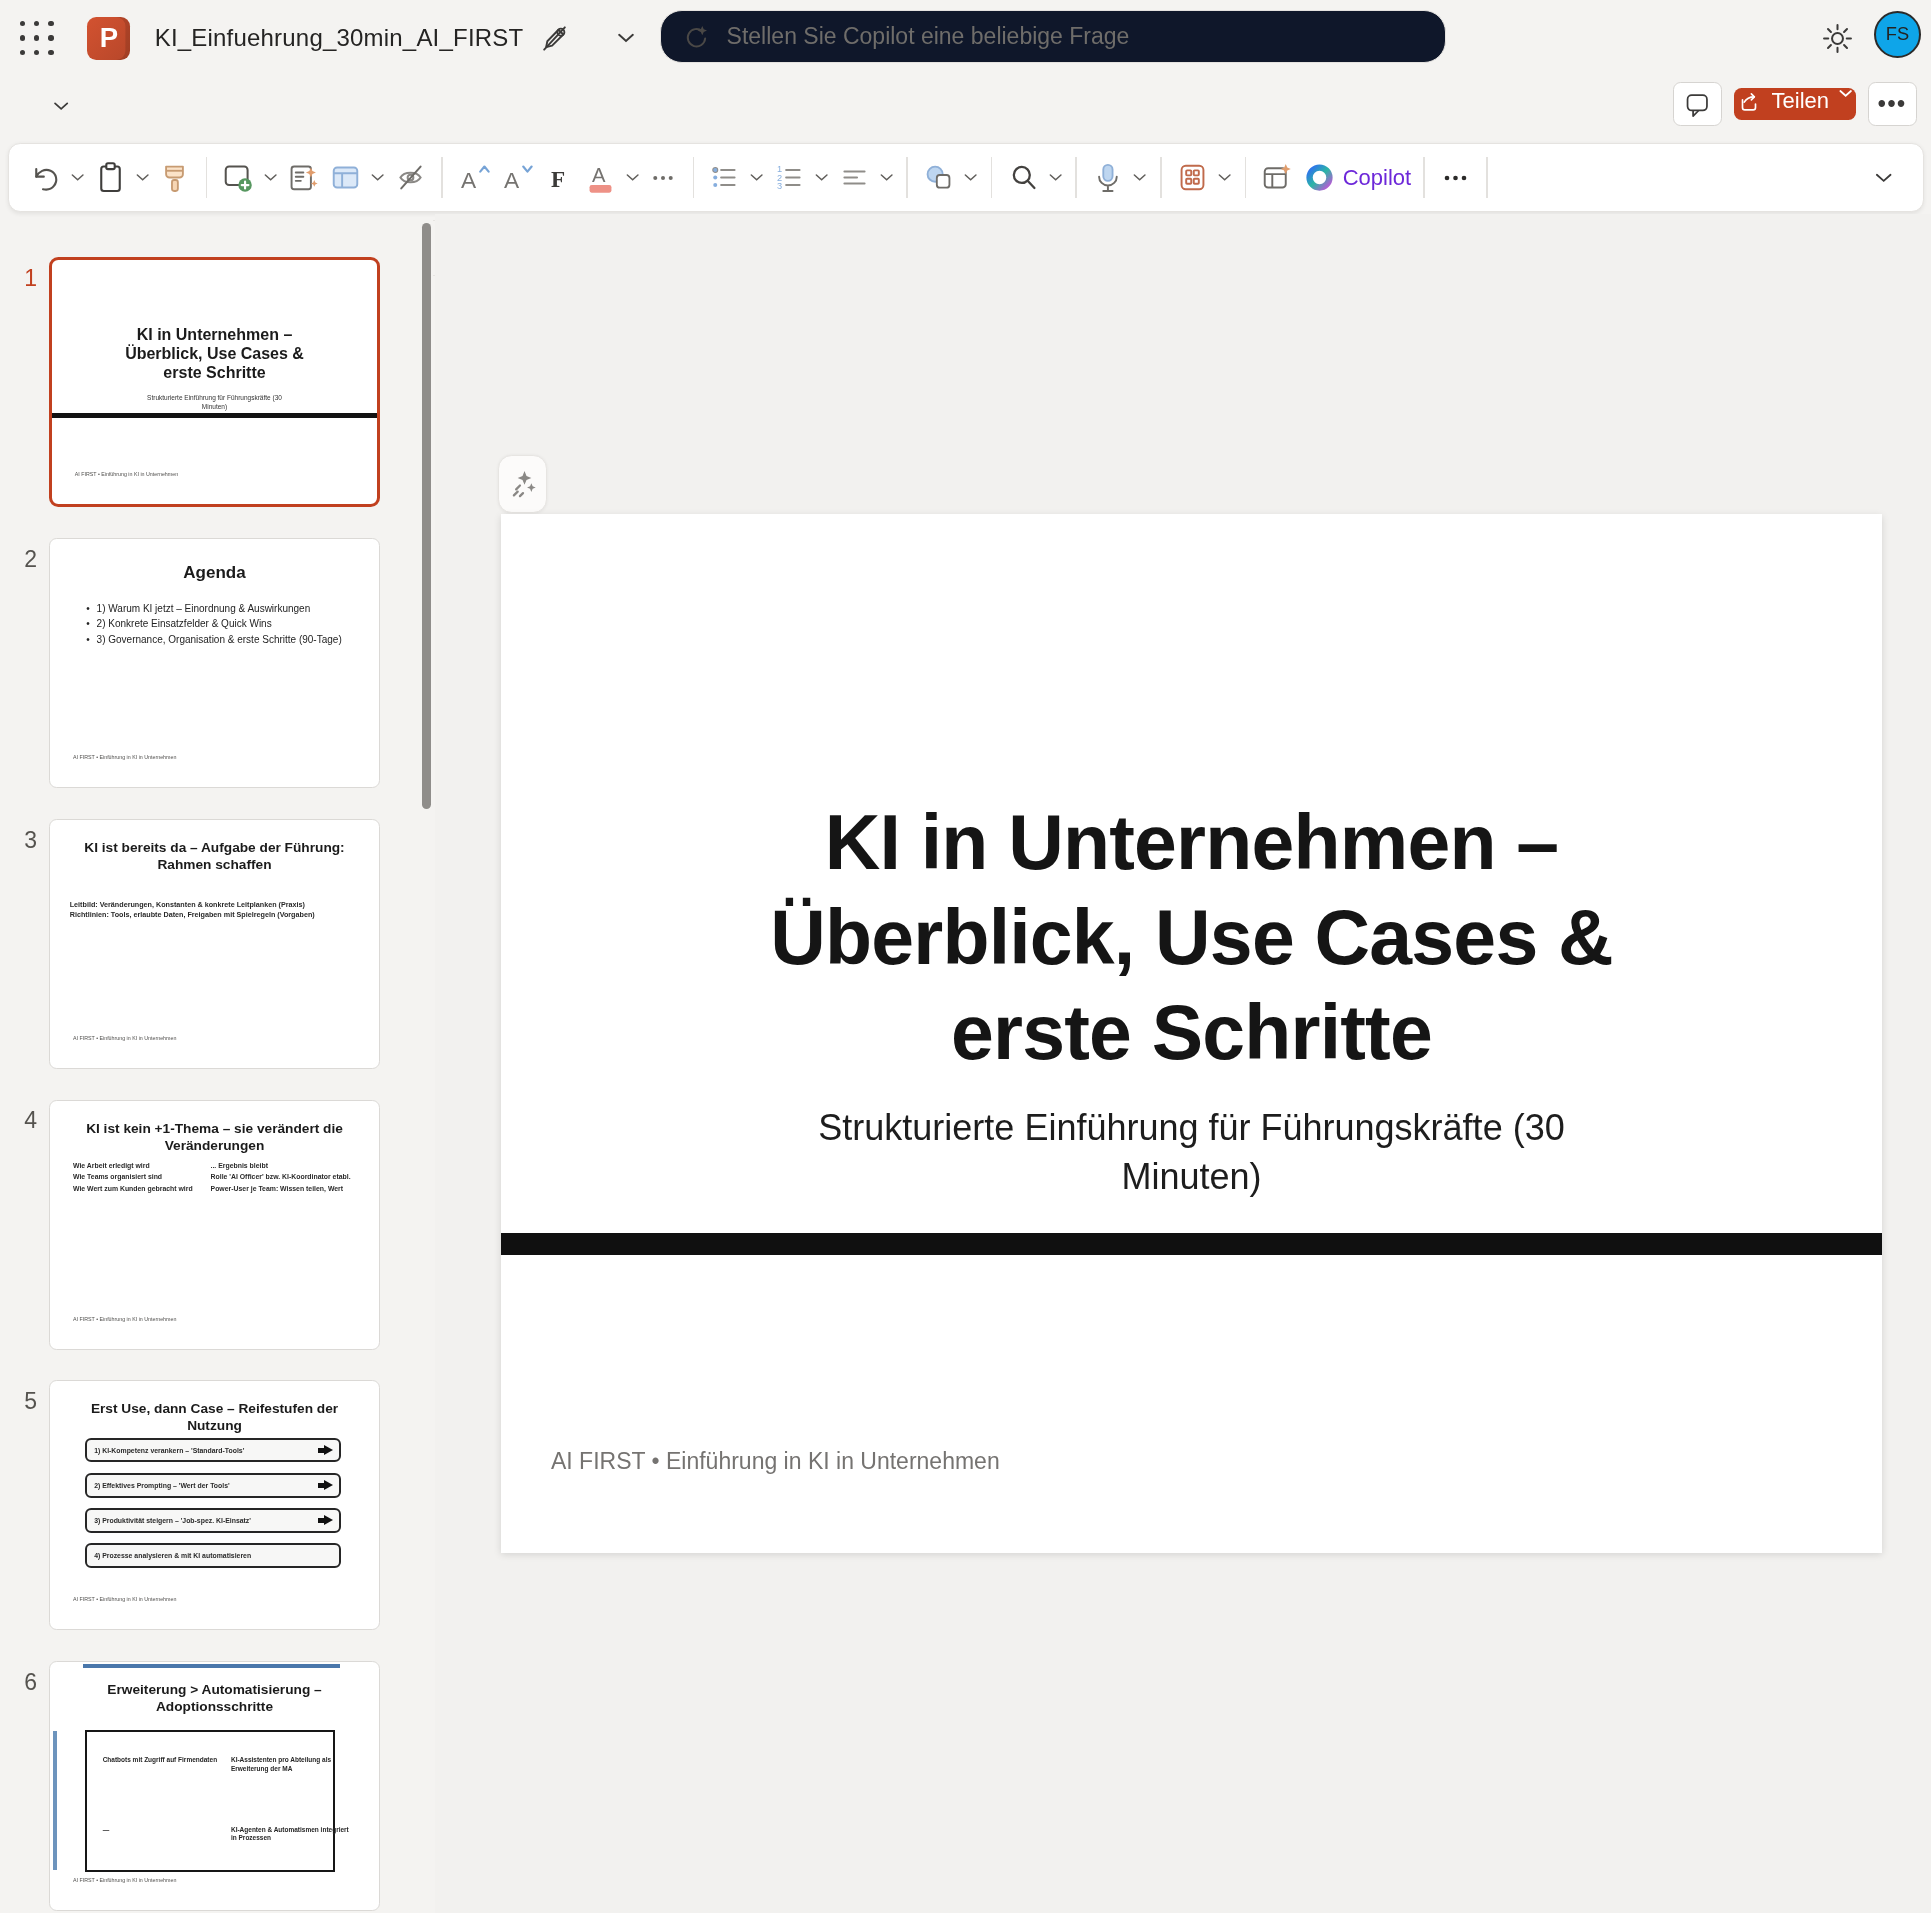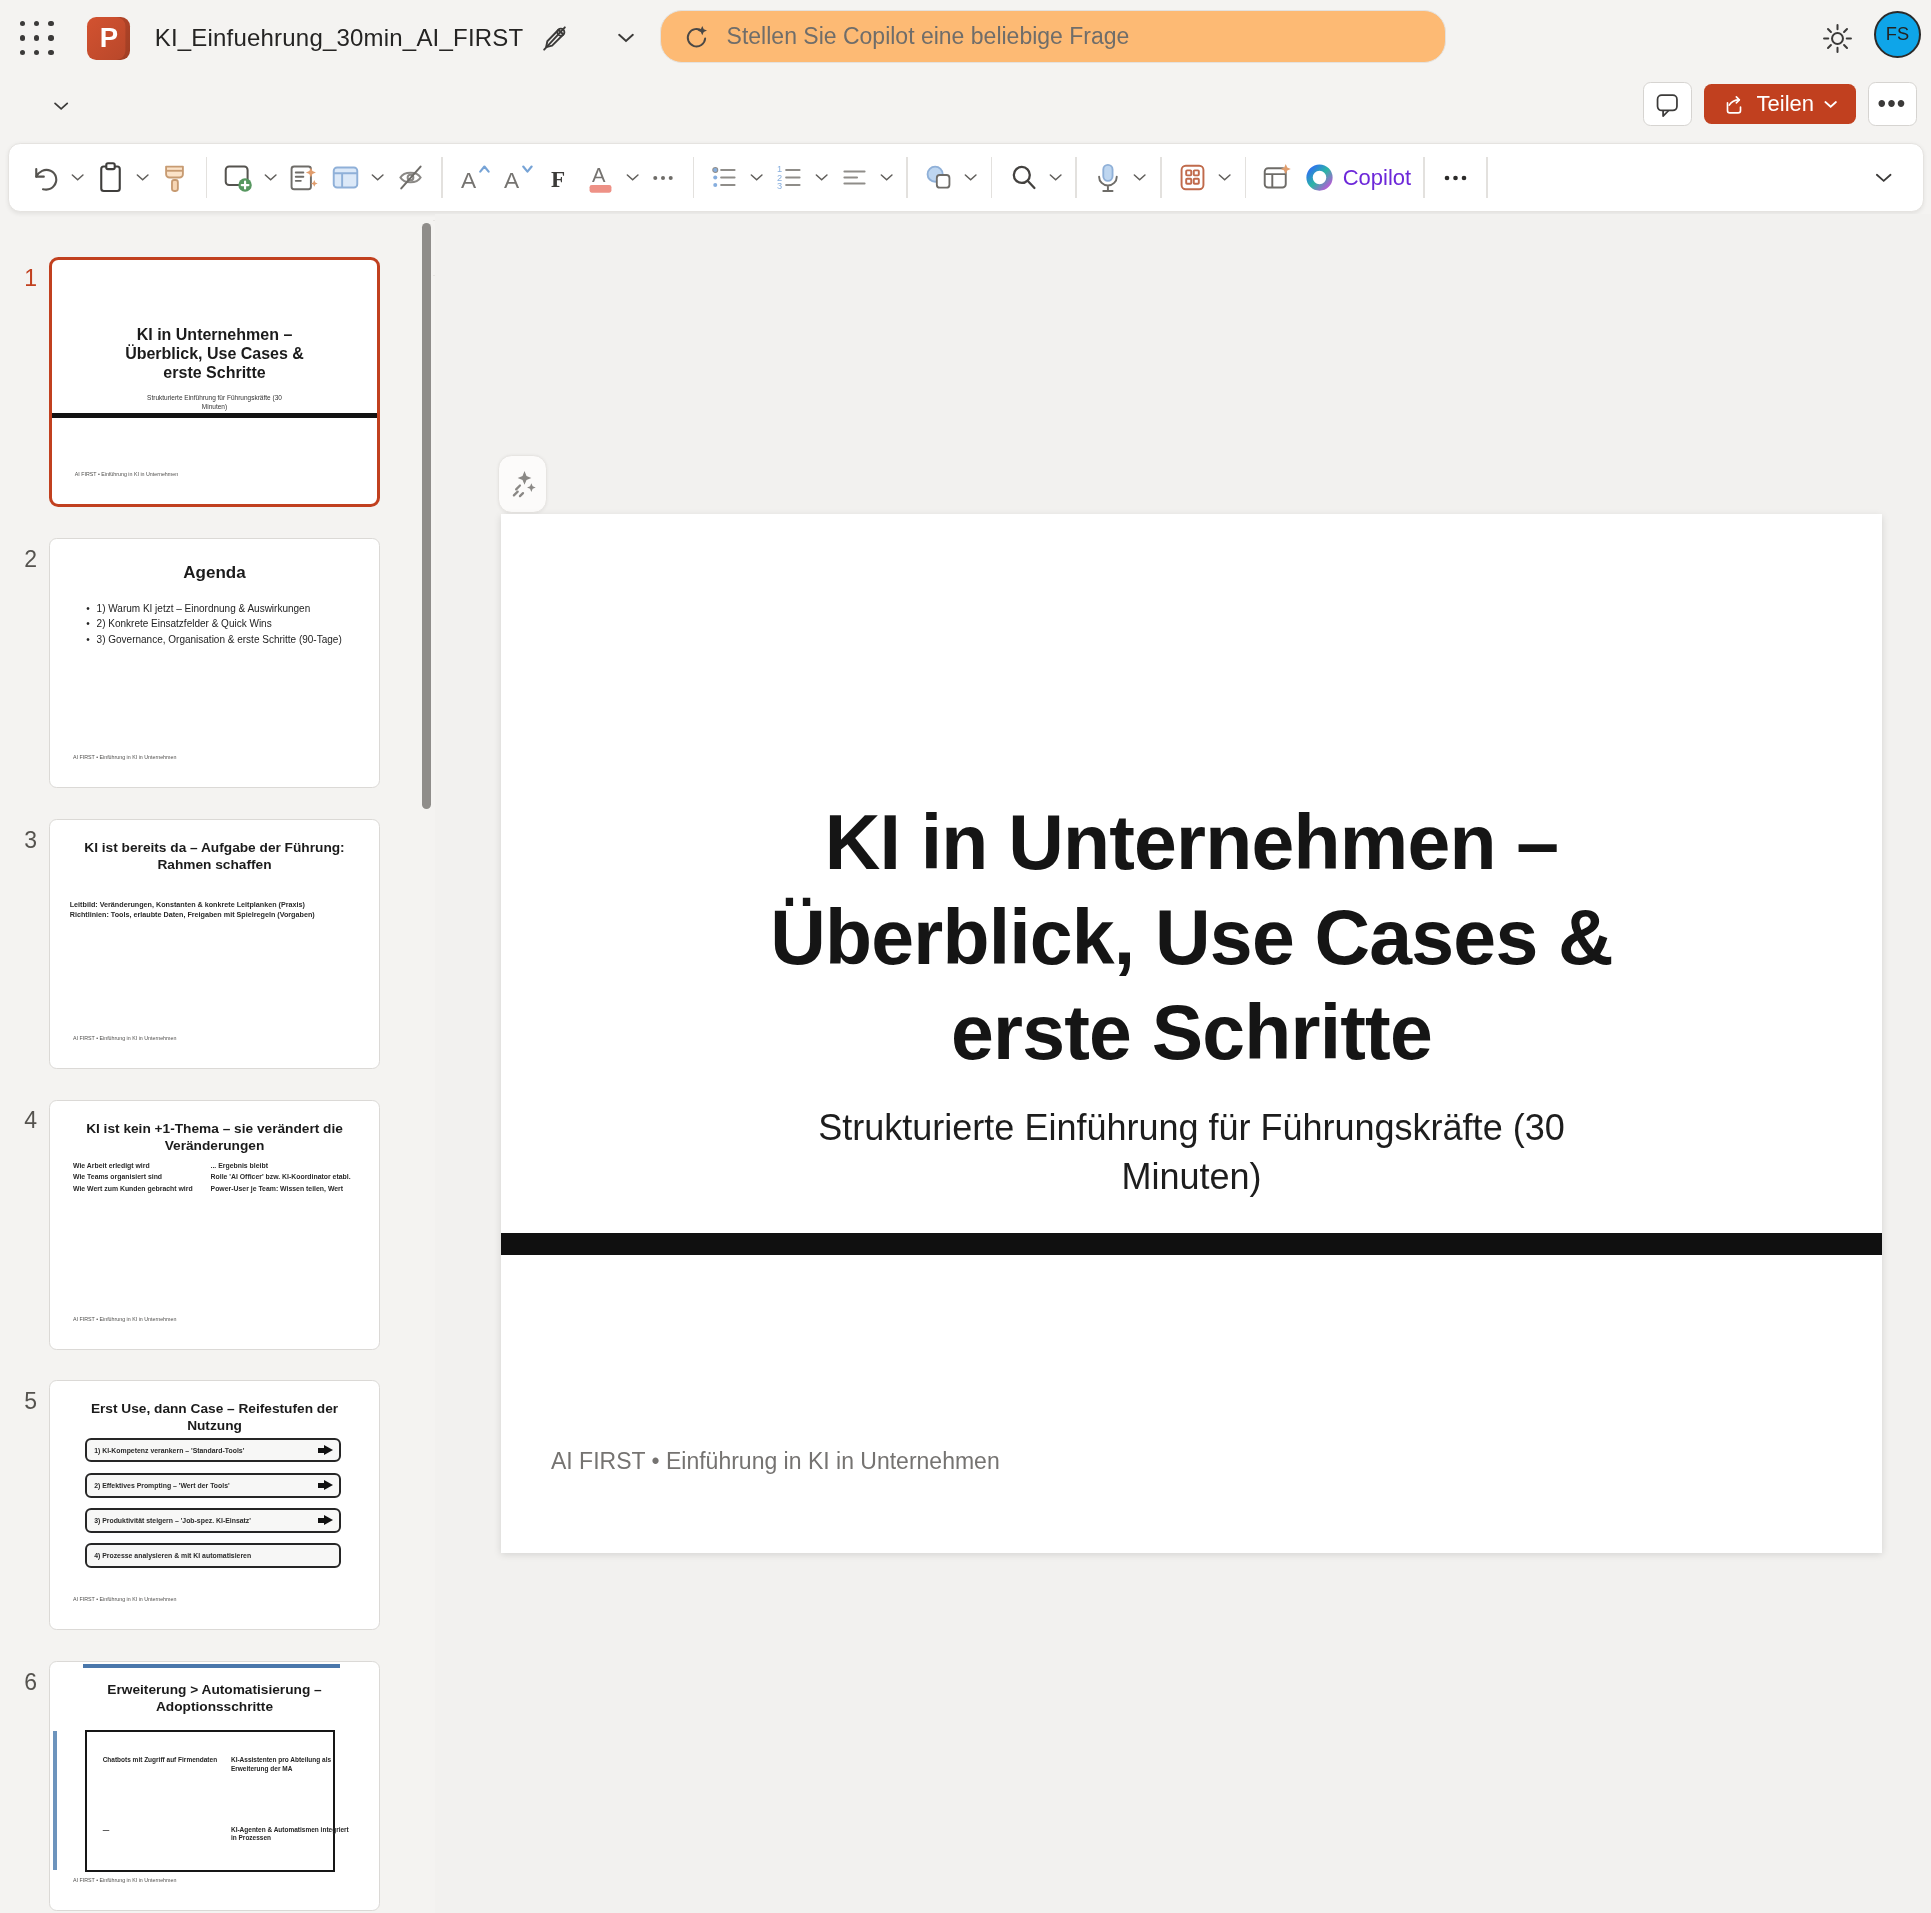--- a/index.html
+++ b/index.html
@@ -11,39 +11,39 @@
   .topbar { position:absolute; left:0; top:0; right:0; height:76px; display:flex; align-items:center; }
   .waffle { margin-left:15.3px; width:43px; height:43px; display:grid; grid-template-columns:repeat(3,1fr); place-items:center; cursor:pointer; }
   .waffle span { width:5.3px; height:5.3px; border-radius:50%; background:#3b3a39; }
   .pp-icon { margin-left:29px; width:43px; height:43px; border-radius:9.2px;
     background:linear-gradient(135deg,#d35230 0%, #b7472a 100%);
     color:#fff; font-weight:bold; font-size:27.5px; display:flex; align-items:center; justify-content:center;
     box-shadow:inset -4.6px 0 0 rgba(0,0,0,.12); }
   .filename { margin-left:24.4px; font-size:24px; color:#252423; letter-spacing:0.2px; }
   .noedit { margin-left:13.7px; }
   .title-chev { margin-left:44px; }
-  .search { position:absolute; left:660px; top:10px; width:786px; height:53px; background:#fdba74;
+  .search { position:absolute; left:660px; top:10px; width:786px; height:53px; background:#0f172a;
     border:1.5px solid #e4e2df; border-radius:22px; display:flex; align-items:center; padding:0 18.3px; }
   .search-ph { margin-left:15.3px; font-size:23px; color:#6f6d6a; }
   .gear { position:absolute; left:1819px; top:20px; }
   .avatar { position:absolute; left:1874px; top:10.7px; width:47px; height:47px; border-radius:50%;
     border:2.3px solid #2b2a29; background:#0ea5e9; display:flex; align-items:center; justify-content:center;
     font-size:18.3px; color:#242322; font-weight:500; cursor:pointer; }
 
   
   .menubar { position:absolute; left:0; top:76px; right:0; height:60px; display:flex; align-items:center; padding-left:21.4px; }
   .menu-tabs { display:flex; align-items:center; gap:37px; font-size:24px; color:#2b2a29; }
   .menu-tab { cursor:pointer; white-space:nowrap; }
   .menu-tab.active { font-weight:bold; }
   .menu-chev { margin-left:30.5px; }
   .mb-right { position:absolute; right:15.3px; top:6.1px; display:flex; align-items:center; gap:12.2px; }
   .sq-btn { width:49px; height:44px; background:#fff; border:1.5px solid #d6d4d1; border-radius:7.6px;
     display:flex; align-items:center; justify-content:center; cursor:pointer; }
-  .share-btn { height:40px; background:var(--accent); border-radius:7.6px; display:flex; align-items:center;
-    gap:9.2px; padding:0 17px; color:#fff; font-size:22px; cursor:pointer; }
+  .share-btn { height:32px; background:var(--accent); border-radius:7.6px; display:flex; 
+    gap:9.2px; padding:0 2px; color:#fff; font-size:22px; cursor:pointer; }
   .dots { font-size:23px; color:#3b3a39; letter-spacing:1.5px; font-weight:bold; }
 
   
   .ribbon { position:absolute; left:7.6px; right:7.6px; top:143px; height:69px; background:#fff;
     border:0.8px solid #e5e3e0; border-radius:12.2px; box-shadow:0 1.5px 4.6px rgba(0,0,0,.07);
     display:flex; align-items:center; padding:0 15.3px; }
   .rb-item { display:flex; align-items:center; gap:1.5px; padding:3.1px 3.1px; border-radius:6.1px; cursor:pointer; }
   .rb-div { width:1.5px; height:41px; background:#e3e1de; margin:0 9.2px; flex:0 0 auto; }
   .rb-label { font-size:22px; color:#6d28d9; margin-left:4.6px; }
   .rb-spacer { flex:1; }

